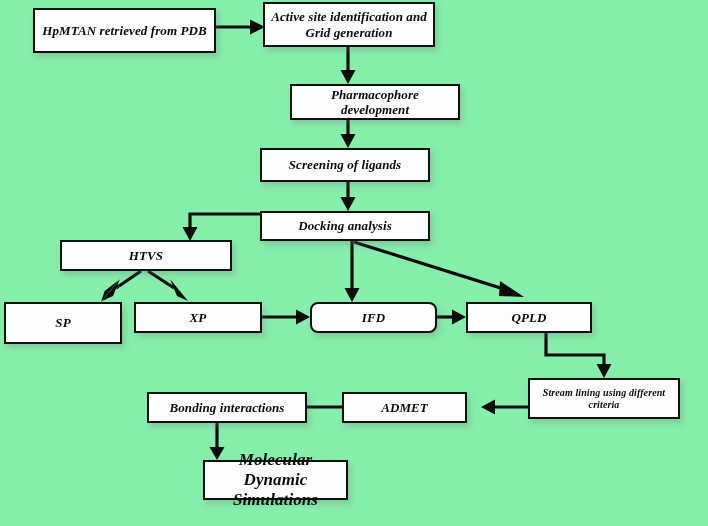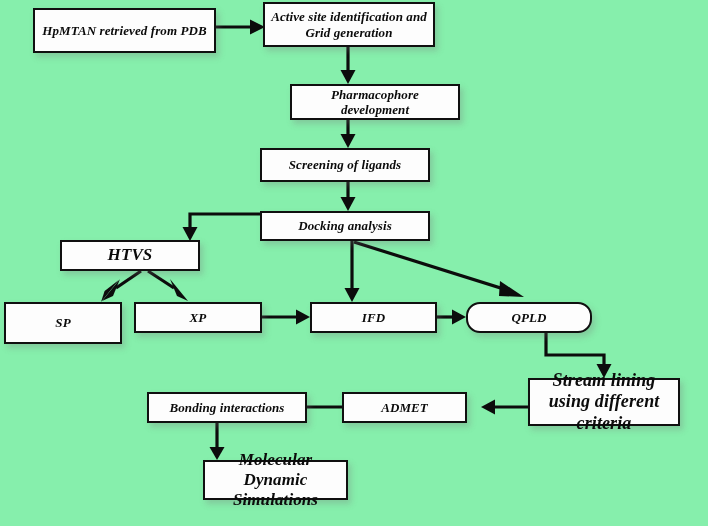--- a/index.html
+++ b/index.html
@@ -138,41 +138,41 @@
   </div>
 
   <div class="node" style="left:260px;top:148px;width:170px;height:34px;font-size:13px;">
     <span>Screening of ligands</span>
   </div>
 
   <div class="node" style="left:260px;top:211px;width:170px;height:30px;font-size:13px;">
     <span>Docking analysis</span>
   </div>
 
-  <div class="node" style="left:60px;top:240px;width:140px;height:31px;font-size:17px;">
+  <div class="node" style="left:60px;top:240px;width:172px;height:31px;font-size:13px;">
     <span>HTVS</span>
   </div>
 
   <div class="node" style="left:4px;top:302px;width:118px;height:42px;font-size:13px;">
     <span>SP</span>
   </div>
 
   <div class="node" style="left:134px;top:302px;width:128px;height:31px;font-size:13px;">
     <span>XP</span>
   </div>
 
-  <div class="node" style="left:310px;top:302px;width:127px;height:31px;font-size:13px;">
+  <div class="node" style="left:310px;top:302px;width:127px;height:31px;font-size:13px;border-radius:8px;">
     <span>IFD</span>
   </div>
 
-  <div class="node" style="left:466px;top:302px;width:126px;height:31px;font-size:13px;border-radius:14px;">
+  <div class="node" style="left:466px;top:302px;width:126px;height:31px;font-size:13px;">
     <span>QPLD</span>
   </div>
 
-  <div class="node" style="left:528px;top:378px;width:152px;height:48px;font-size:18px;">
+  <div class="node" style="left:528px;top:378px;width:152px;height:41px;font-size:10px;">
     <span>Stream lining using different criteria</span>
   </div>
 
   <div class="node" style="left:342px;top:392px;width:125px;height:31px;font-size:13px;">
     <span>ADMET</span>
   </div>
 
   <div class="node" style="left:147px;top:392px;width:160px;height:31px;font-size:13px;">
     <span>Bonding interactions</span>
   </div>

